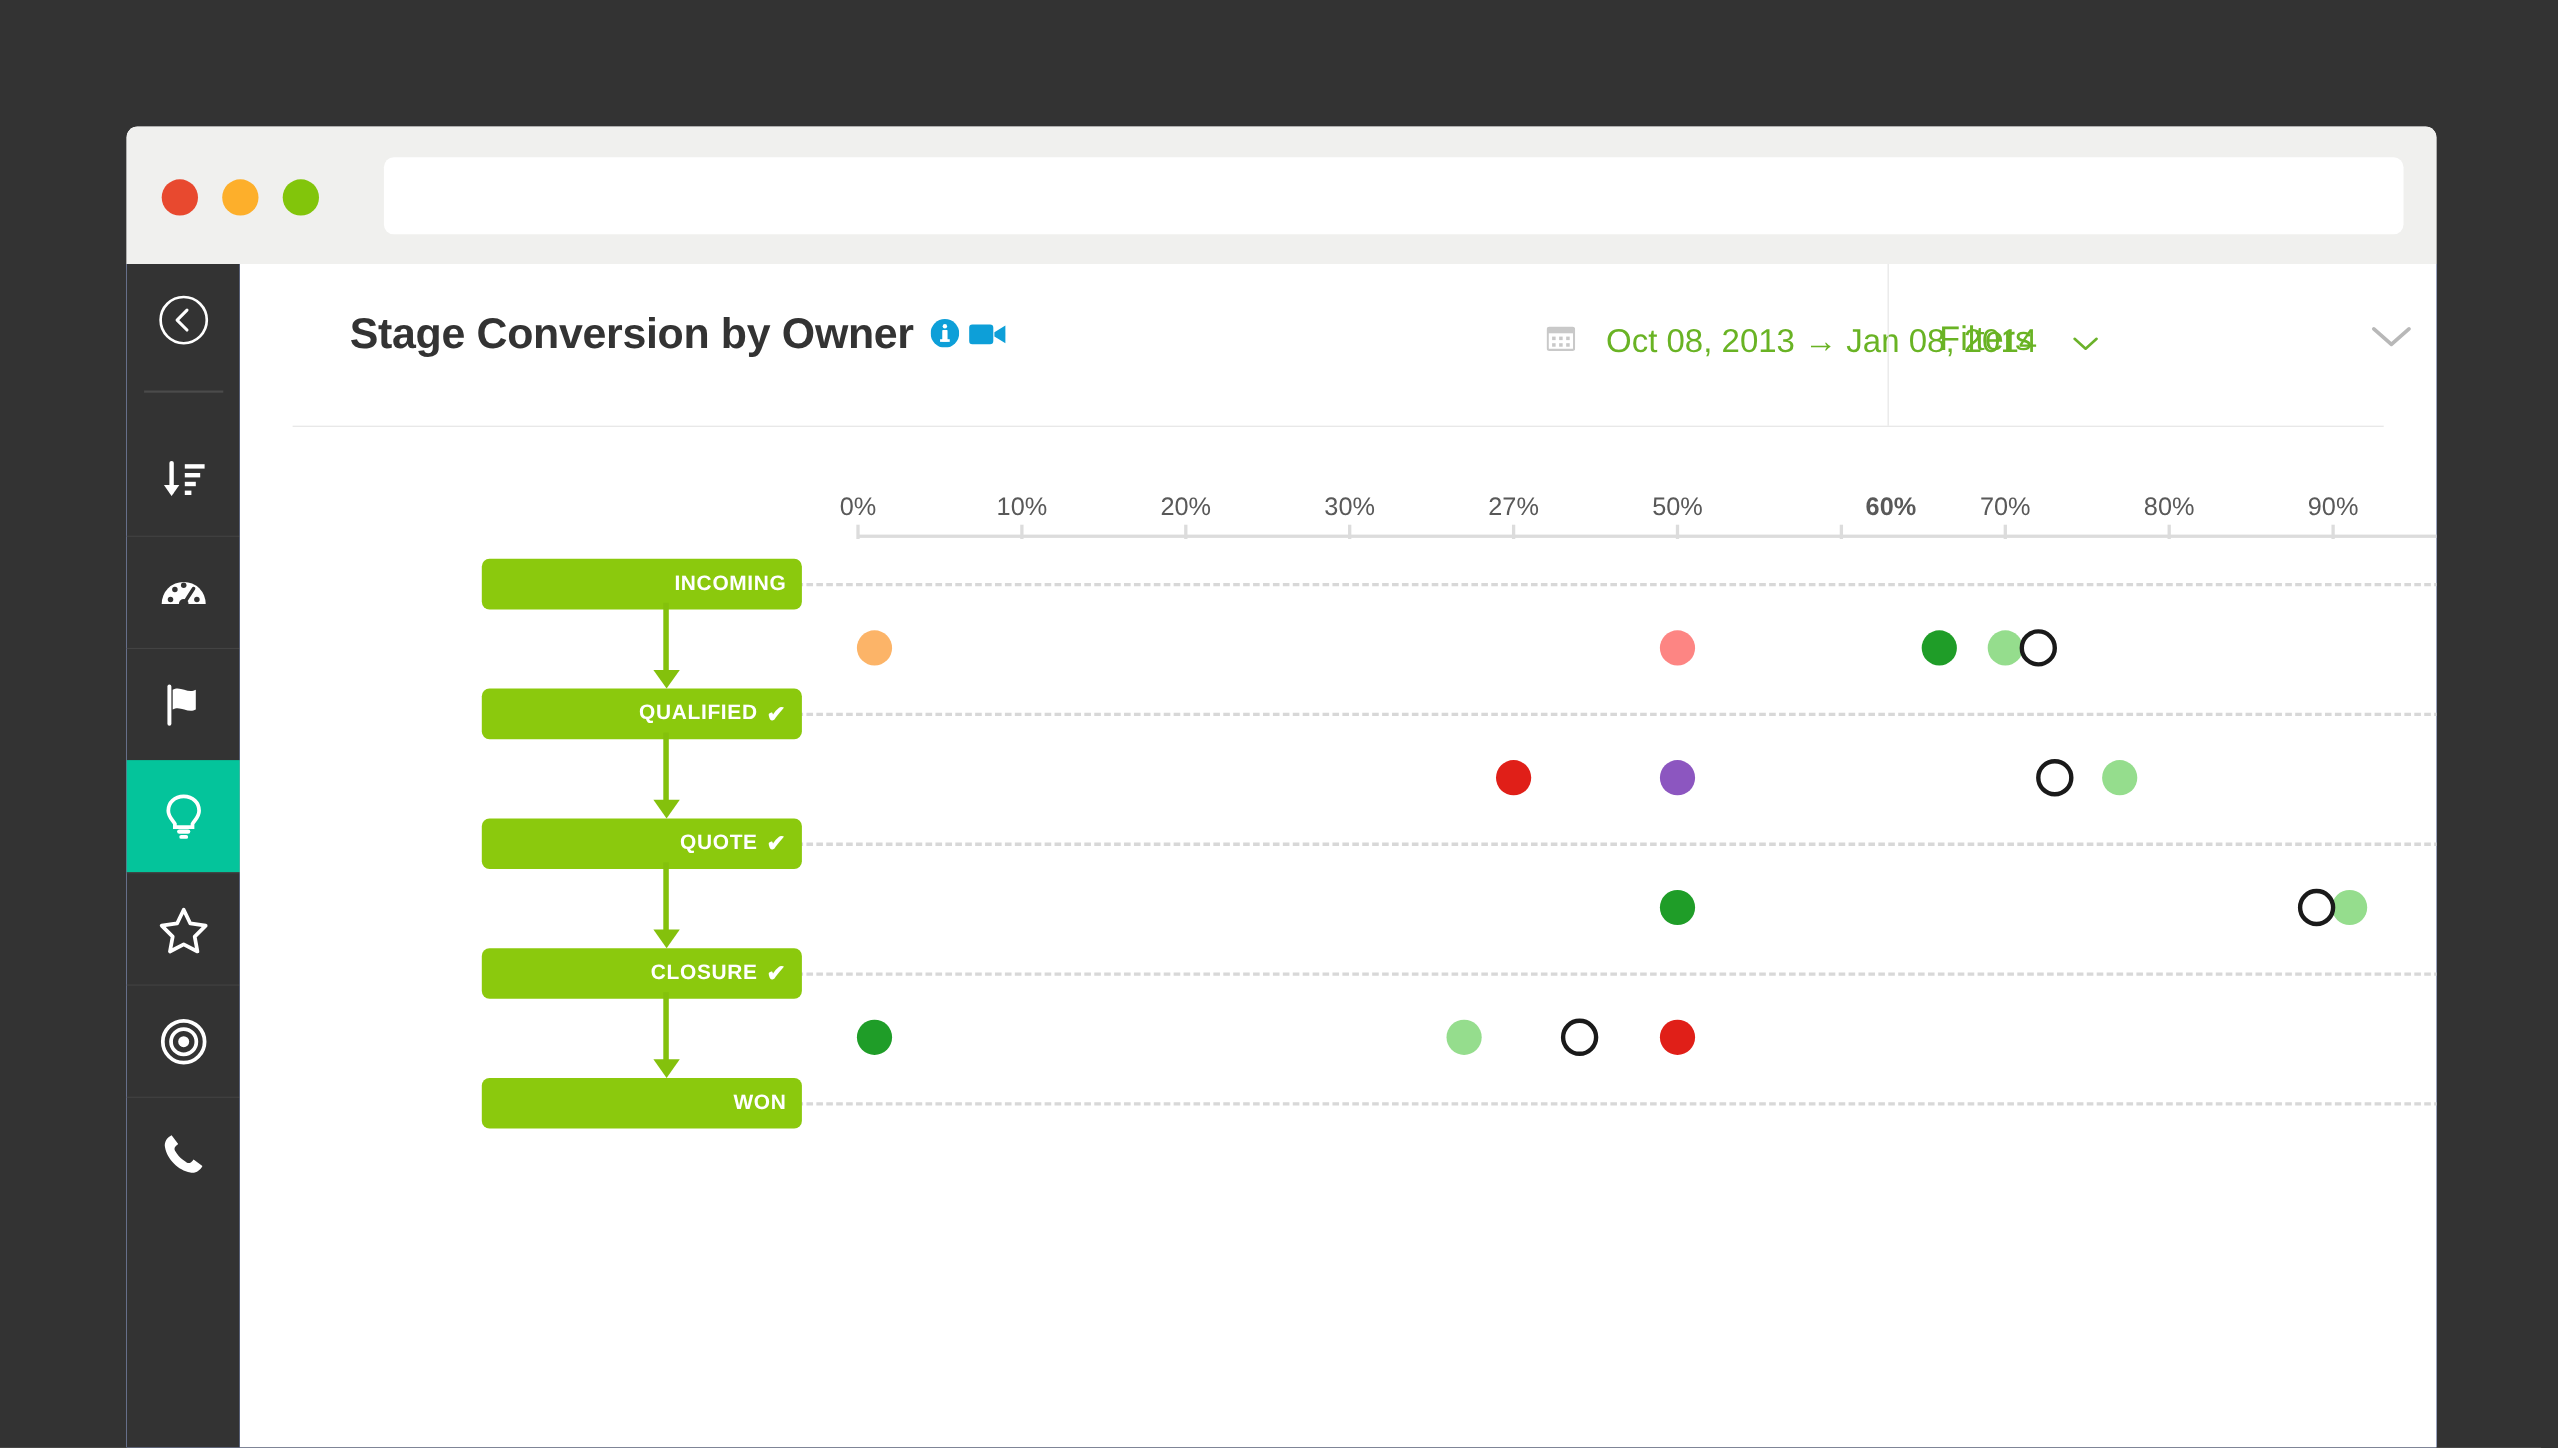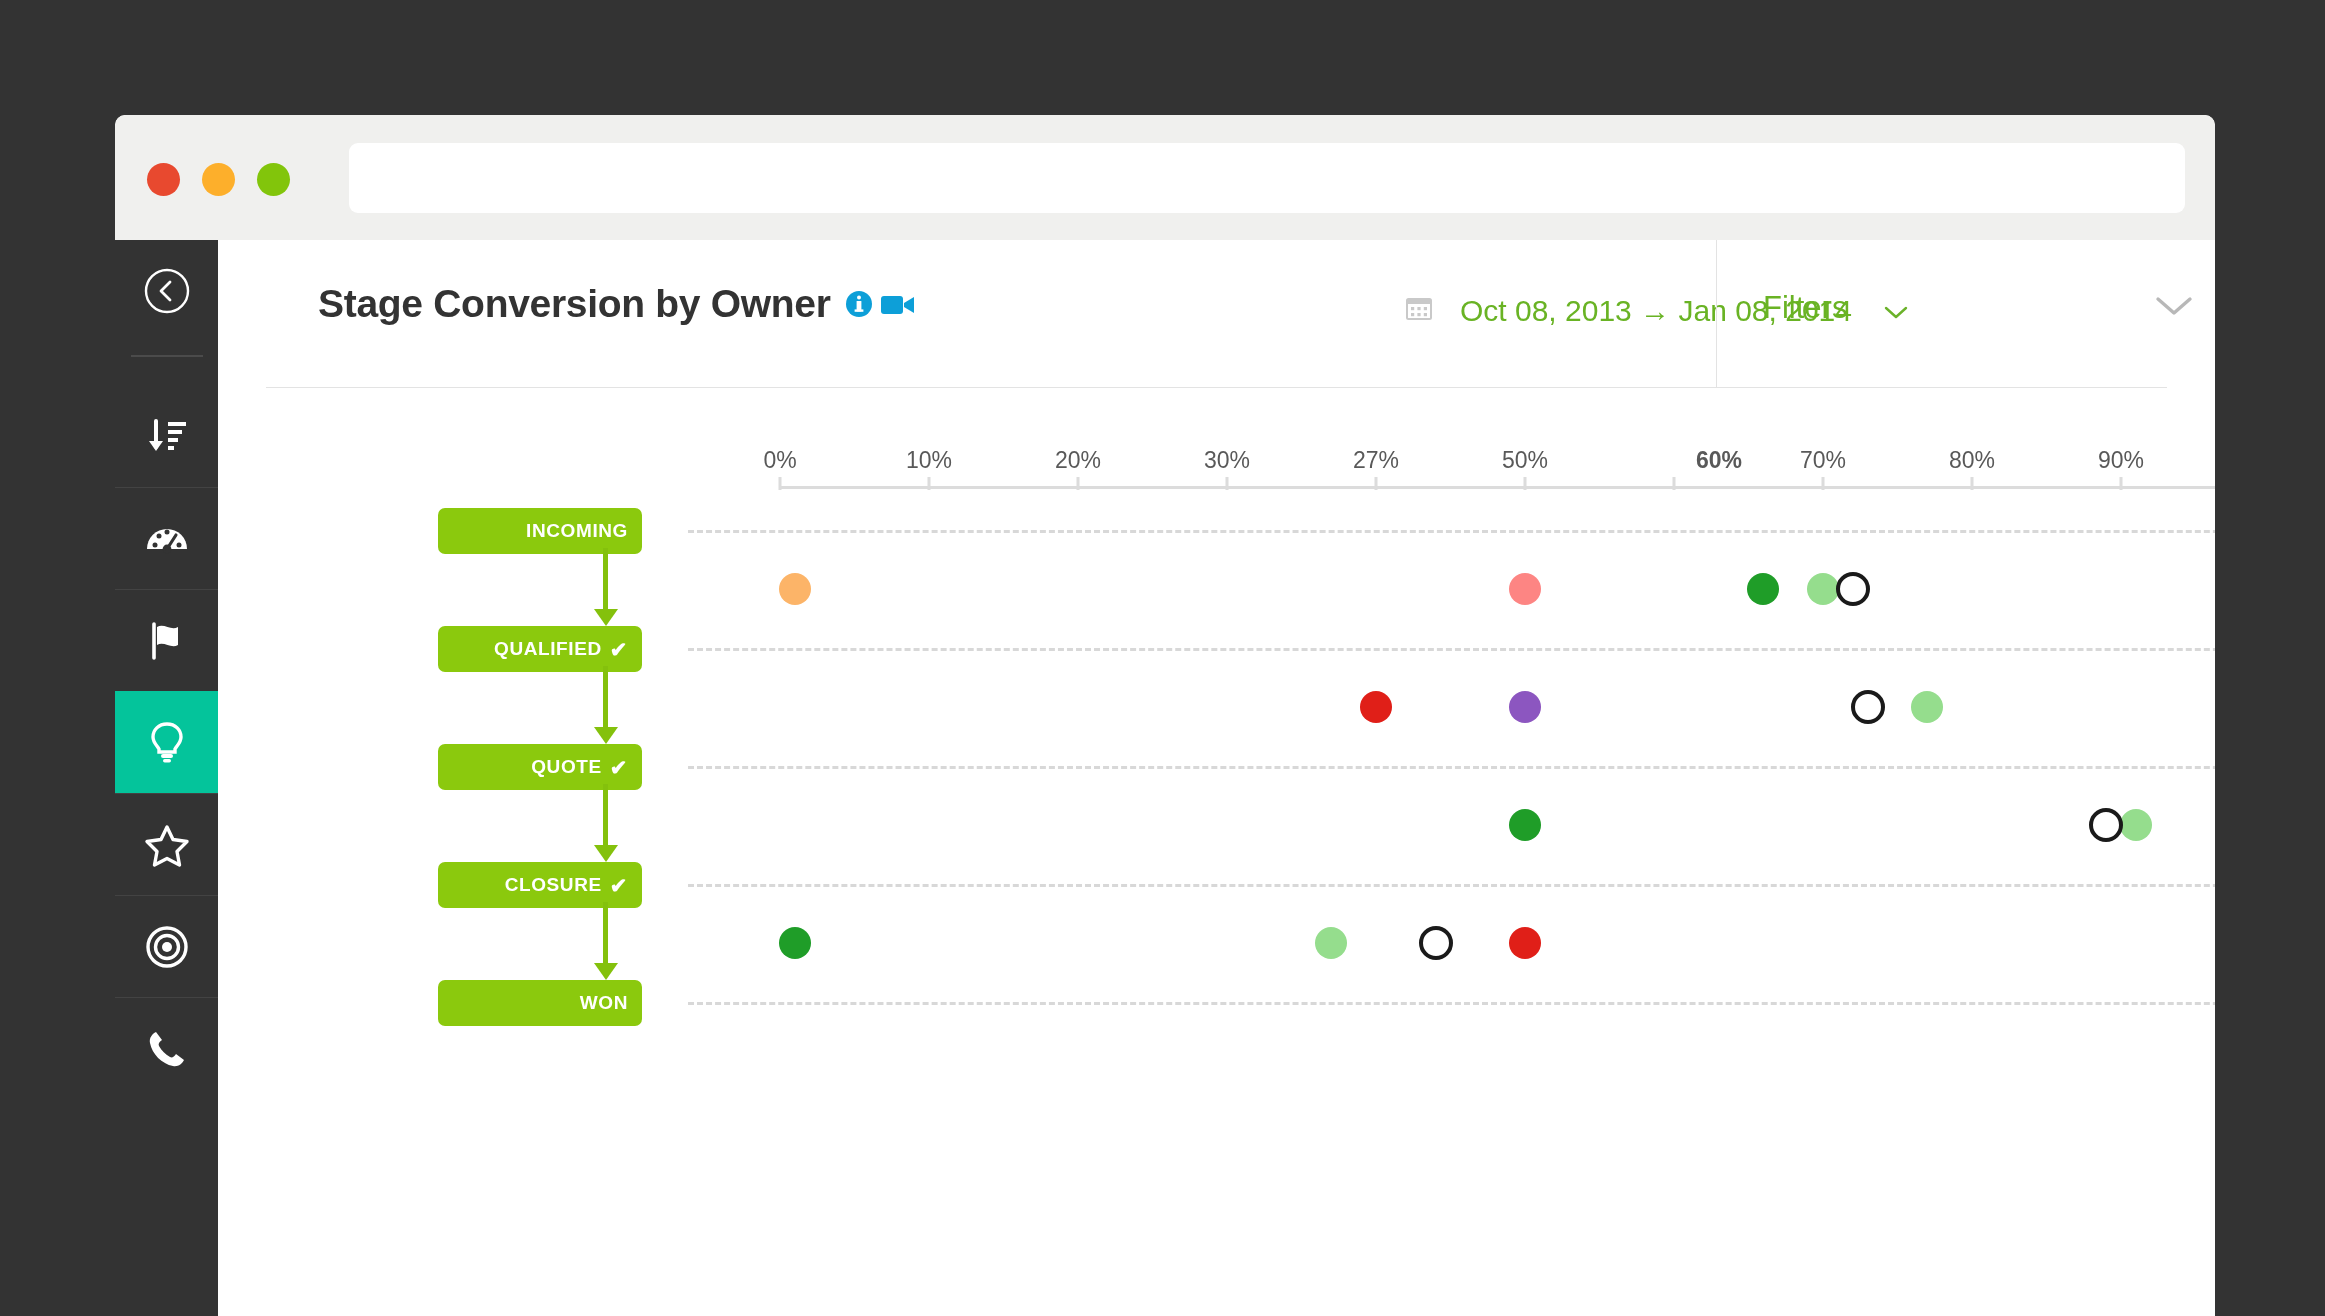--- a/index.html
+++ b/index.html
@@ -221,21 +221,21 @@
     left: 0;
     top: 110px;
     width: 100%;
     height: 520px;
   }
 
   
   .stage-pill {
     position: absolute;
     left: 172px;
-    width: 204px;
+    width: 291px;
     height: 46px;
     background: #8bc90d;
     border-radius: 7px;
     color: #ffffff;
     font-size: 19px;
     font-weight: bold;
     letter-spacing: 0.6px;
     display: flex;
     align-items: center;
     justify-content: flex-end;

